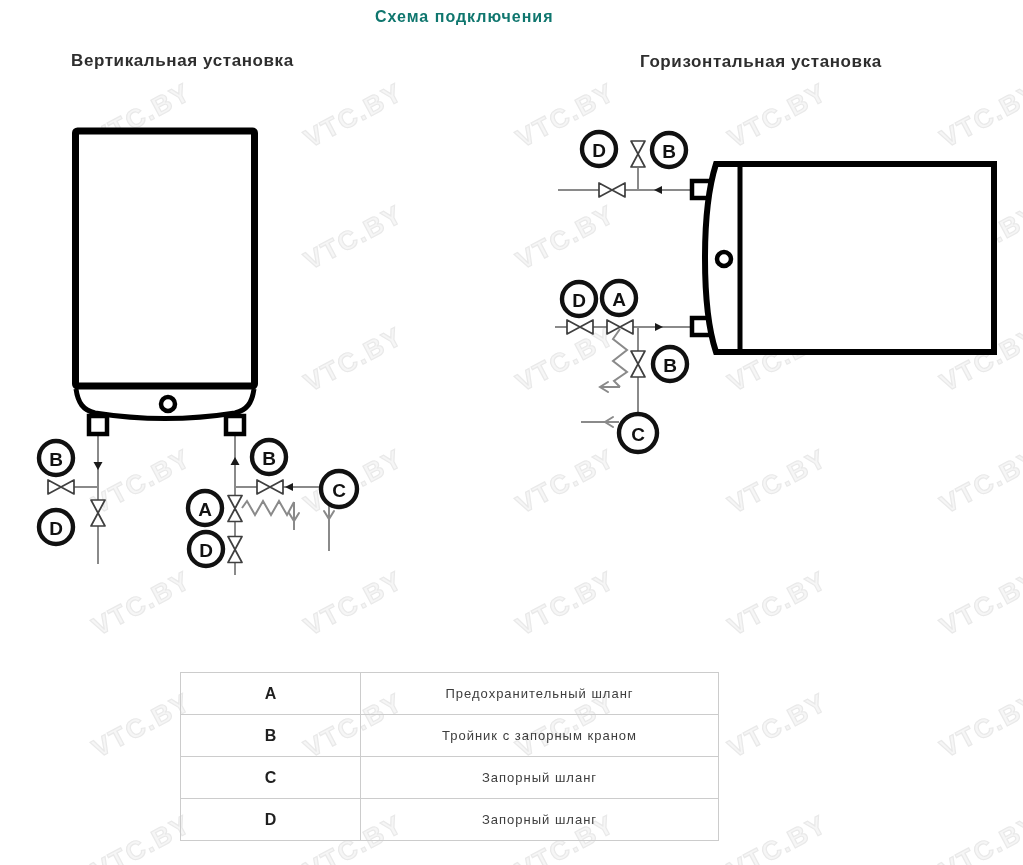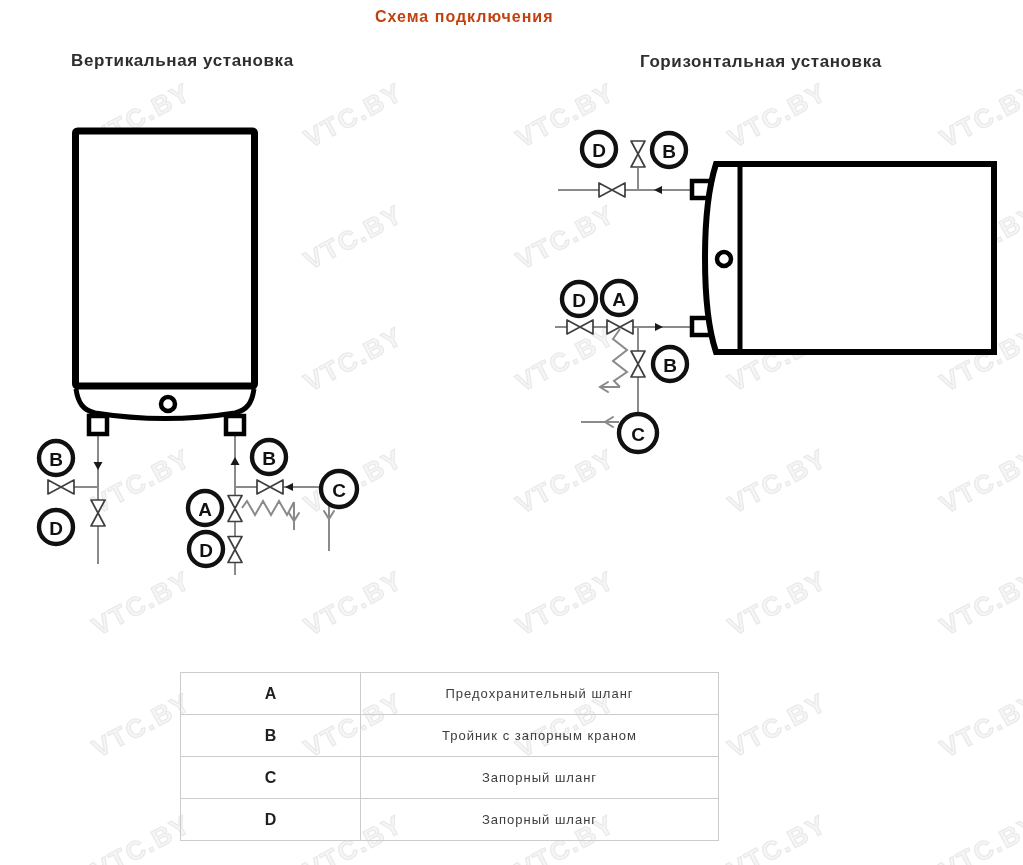--- a/index.html
+++ b/index.html
@@ -9,21 +9,21 @@
   }
   .wm{
     position:absolute;transform:rotate(-28deg);
     font-size:26px;font-weight:bold;letter-spacing:2px;
     color:rgba(0,0,0,0.035);
     -webkit-text-stroke:1.2px #e9e9e9;
     pointer-events:none;white-space:nowrap;
   }
   .page-title{
     position:absolute;left:375px;top:8px;
-    font-size:16px;font-weight:bold;letter-spacing:1px;color:#c2410c;
+    font-size:16px;font-weight:bold;letter-spacing:1px;color:#0f766e;
   }
   .section-heading{
     position:absolute;font-size:17px;font-weight:bold;
     letter-spacing:0.6px;color:#2e2e2e;white-space:nowrap;
   }
   #heading-vertical{left:71px;top:51px;}
   #heading-horizontal{left:640px;top:52px;}
   svg#diagram{position:absolute;left:0;top:0;}
   .pipe{stroke:#8a8a8a;stroke-width:2;fill:none;}
   .valve{fill:#ffffff;stroke:#3f3f3f;stroke-width:1.7;stroke-linejoin:round;}

